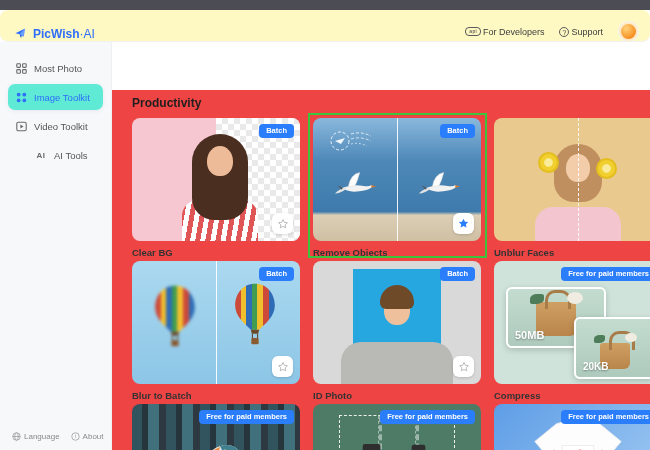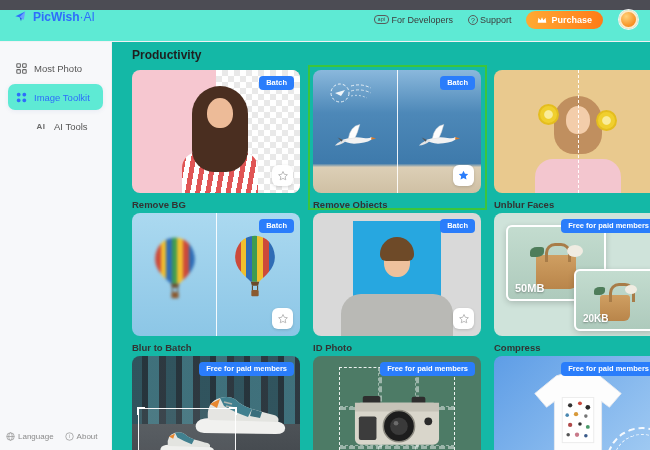--- a/index.html
+++ b/index.html
@@ -2,22 +2,22 @@
 <html><head>
 <meta charset="utf-8">
 <style>
   * { margin:0; padding:0; box-sizing:border-box; }
   html,body { width:650px; height:450px; overflow:hidden; background:#fff;
     font-family:"Liberation Sans", sans-serif; }
 
   .topbar { height:10px; background:#4c4c54; }
 
   
-  .header { height:32px; display:flex; align-items:flex-start; padding:0 12px 0 14px;
-    background:#5eead4; border-bottom:1px solid #f1f1f3; position:relative; z-index:20; }
+  .header { height:32px; display:flex; align-items:flex-end; padding:0 12px 0 14px;
+    background:#fef9c3; border-bottom:1px solid #f1f1f3; position:relative; z-index:20;border-radius:8px; }
   .logo { display:flex; align-items:center; gap:5px; cursor:pointer; }
   .logo-mark { width:14px; height:14px; }
   .logo-text { font-size:12px; color:#2f6dfb; }
   .logo-text b { font-weight:bold; }
   .header-right { margin-left:auto; display:flex; align-items:center; gap:15px; }
   .hnav { display:flex; align-items:center; gap:2px; font-size:9px; color:#3c3c3c; cursor:pointer; }
   .api-pill { font-size:5px; color:#3c3c3c; border:1px solid #5a5a5a; border-radius:4px;
     padding:1px 3px; line-height:1; letter-spacing:.3px; }
   .q-circle { width:10px; height:10px; border:1px solid #5a5a5a; border-radius:50%;
     font-size:7px; line-height:9px; text-align:center; color:#3c3c3c; }
@@ -31,25 +31,25 @@
   
   .page-body { display:flex; height:408px; }
   .sidebar { width:112px; background:#f7f8fa; border-right:1px solid #f0f0f2;
     padding:13px 8px; position:relative; flex:0 0 auto; }
   .side-item { display:flex; align-items:center; gap:7px; padding:7px 7px; margin-bottom:3px;
     font-size:9.5px; color:#555; border-radius:7px; cursor:pointer; }
   .side-item .ic { width:12px; height:12px; display:flex; align-items:center; justify-content:center; color:#6a6a6a; }
   .side-item.active { background:#5eead4; color:#2f6dfb; font-weight:normal; box-shadow:0 1px 5px rgba(40,70,150,.08); }
   .side-item.active .ic { color:#2f6dfb; }
   .ai-glyph { font-size:8px; font-weight:bold; letter-spacing:.5px;margin-left:20px; }
-  .side-footer { position:absolute; bottom:9px; left:6px; display:flex; gap:11px; }
+  .side-footer { position:absolute; bottom:9px; left:12px; display:flex; gap:11px; }
   .foot-item { display:flex; align-items:center; gap:3px; font-size:8px; color:#8a8a8a; cursor:pointer; }
   .foot-item .ic { width:9px; height:9px; color:#9a9a9a; }
 
-  .content { flex:1; background:#14b8a6; padding:4px 0 0 20px; overflow:hidden; }
+  .content { flex:1; background:#ef4444; padding:4px 0 0 20px; overflow:hidden;margin-top:48px; }
   .section-title { font-size:12px; font-weight:bold; color:#1f1f1f; margin:2px 0 8px; }
 
   .grid { display:grid; grid-template-columns:repeat(3,168px); column-gap:13px; row-gap:3px; }
   .card { position:relative; width:168px; height:140px; cursor:pointer; }
   .thumb { position:relative; width:168px; height:123px; border-radius:8px; overflow:hidden; background:#eee; }
   .card-label { font-size:9.5px; line-height:11px; font-weight:bold; color:#333; margin-top:6px; }
   .badge { position:absolute; top:6px; right:6px; z-index:6; background:#2a7dfb; color:#fff;
     font-size:7.5px; font-weight:bold; line-height:1; padding:3px 7px; border-radius:4px; white-space:nowrap; }
   .fav { position:absolute; bottom:7px; right:7px; z-index:6; width:21px; height:21px; background:#fff;
     border-radius:6px; display:flex; align-items:center; justify-content:center;
@@ -88,21 +88,21 @@
 
   .t-idphoto { background:#d9d9d9; }
   .id-blue { position:absolute; left:50%; transform:translateX(-50%); top:8px; width:88px; height:84px; background:#27a7e0; z-index:1; }
   .hair-m { width:34px; height:24px; background:#6e4a28; border-radius:17px 17px 6px 6px; top:24px; z-index:3; }
   .face-m { width:26px; height:30px; background:#eec19c; border-radius:46%; top:34px; z-index:2; }
   .shirt-m { width:112px; height:42px; background:#b9b9b5; border-radius:20px 20px 0 0; top:81px; z-index:4; }
 
   .t-compress { background:#cfe3da; }
   .cmp-photo { position:absolute; border-radius:6px; background:linear-gradient(180deg,#c3dccf,#aecabc);
     border:2px solid #fff; box-shadow:0 2px 6px rgba(0,0,0,.18); overflow:hidden; }
-  .cmp-a { left:12px; top:12px; width:100px; height:76px; }
+  .cmp-a { left:12px; top:26px; width:100px; height:61px; }
   .cmp-b { left:80px; top:56px; width:82px; height:62px; z-index:2; }
   .cmp-size { position:absolute; left:7px; bottom:5px; color:#fff; font-weight:bold;
     text-shadow:0 1px 2px rgba(0,0,0,.35); }
   .cmp-a .cmp-size { font-size:11px; }
   .cmp-b .cmp-size { font-size:10px; }
   .bag { position:absolute; left:50%; transform:translateX(-50%); bottom:10px; width:40px; height:34px;
     background:linear-gradient(180deg,#cf9f62,#b9854a); border-radius:3px 3px 6px 6px; }
   .bag:before { content:""; position:absolute; left:9px; top:-12px; width:20px; height:16px;
     border:3px solid #a87c48; border-bottom:none; border-radius:10px 10px 0 0; }
   .sprig { position:absolute; width:14px; height:10px; background:#4e7d5a; border-radius:50% 20% 50% 20%; top:-8px; left:-6px; }
@@ -153,26 +153,20 @@
   </div>
   <div class="header-right">
     <div class="hnav">
       <span class="api-pill">api</span>
       <span>For Developers</span>
     </div>
     <div class="hnav">
       <span class="q-circle">?</span>
       <span>Support</span>
     </div>
-    <button class="purchase-btn">
-      <svg width="10" height="8" viewBox="0 0 14 10">
-        <path d="M1 9 L2 2 L5 5.5 L7 1 L9 5.5 L12 2 L13 9 Z" fill="#fff"></path>
-      </svg>
-      <span>Purchase</span>
-    </button>
     <div class="avatar"></div>
   </div>
 </div>
 
 <div class="page-body">
   <div class="sidebar">
     <div class="side-item">
       <span class="ic">
         <svg width="11" height="11" viewBox="0 0 14 14">
             <g fill="none" stroke="currentColor" stroke-width="1.4">
@@ -190,20 +184,29 @@
         <svg width="11" height="11" viewBox="0 0 14 14">
             <g fill="currentColor">
               <rect x="1" y="1" width="4.8" height="4.8" rx="2.2"></rect>
               <rect x="8.2" y="1" width="4.8" height="4.8" rx="2.2"></rect>
               <rect x="1" y="8.2" width="4.8" height="4.8" rx="2.2"></rect>
               <rect x="8.2" y="8.2" width="4.8" height="4.8" rx="2.2"></rect>
             </g>
           </svg>
       </span>
       <span>Image Toolkit</span>
+    </div>
+    <div class="side-item">
+      <span class="ic">
+        <svg width="11" height="11" viewBox="0 0 14 14">
+            <rect x="1" y="1.5" width="12" height="11" rx="2" fill="none" stroke="currentColor" stroke-width="1.4"></rect>
+            <path d="M5.6 4.6 L9.6 7 L5.6 9.4 Z" fill="currentColor"></path>
+          </svg>
+      </span>
+      <span>Video Toolkit</span>
     </div>
     <div class="side-item">
       <span class="ic ai-glyph">AI</span>
       <span>AI Tools</span>
     </div>
     <div class="side-footer">
       <div class="foot-item">
         <span class="ic">
           <svg width="9" height="9" viewBox="0 0 12 12">
               <g fill="none" stroke="currentColor" stroke-width="1">
@@ -237,21 +240,21 @@
           <div class="figure torso-w"></div>
           <div class="figure hair-w"></div>
           <div class="figure face-w"></div>
           <div class="badge">Batch</div>
           <div class="fav">
             <svg width="12" height="12" viewBox="0 0 24 24">
                 <path d="M12 3l2.7 5.6 6.1.8-4.5 4.2 1.2 6L12 16.8 6.5 19.6l1.2-6L3.2 9.4l6.1-.8z" fill="none" stroke="#b5b5b5" stroke-width="1.8"></path>
               </svg>
           </div>
         </div>
-        <div class="card-label">Remove BG</div>
+        <div class="card-label">Clear BG</div>
       </div>
 
       <div class="card">
         <div class="hl-box"></div>
         <div class="thumb t-gulls">
           <div class="vline"></div>
           <svg class="doodle" width="44" height="28" viewBox="0 0 44 28">
             <circle cx="11" cy="13" r="9" fill="none" stroke="rgba(255,255,255,.85)" stroke-width="1" stroke-dasharray="3 2"></circle>
             <path d="M6 13 L16 10 L12 16 Z" fill="rgba(255,255,255,.9)"></path>
             <path d="M22 6 Q32 3 42 8" fill="none" stroke="rgba(255,255,255,.8)" stroke-width="1" stroke-dasharray="3 2"></path>

